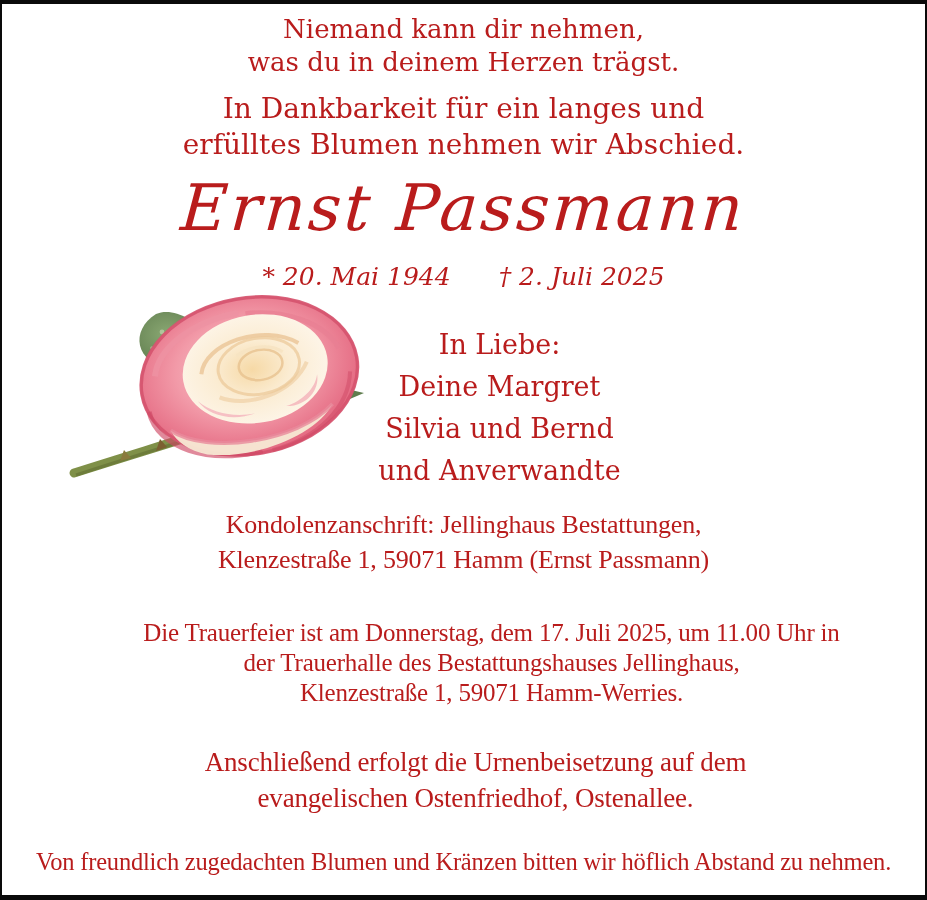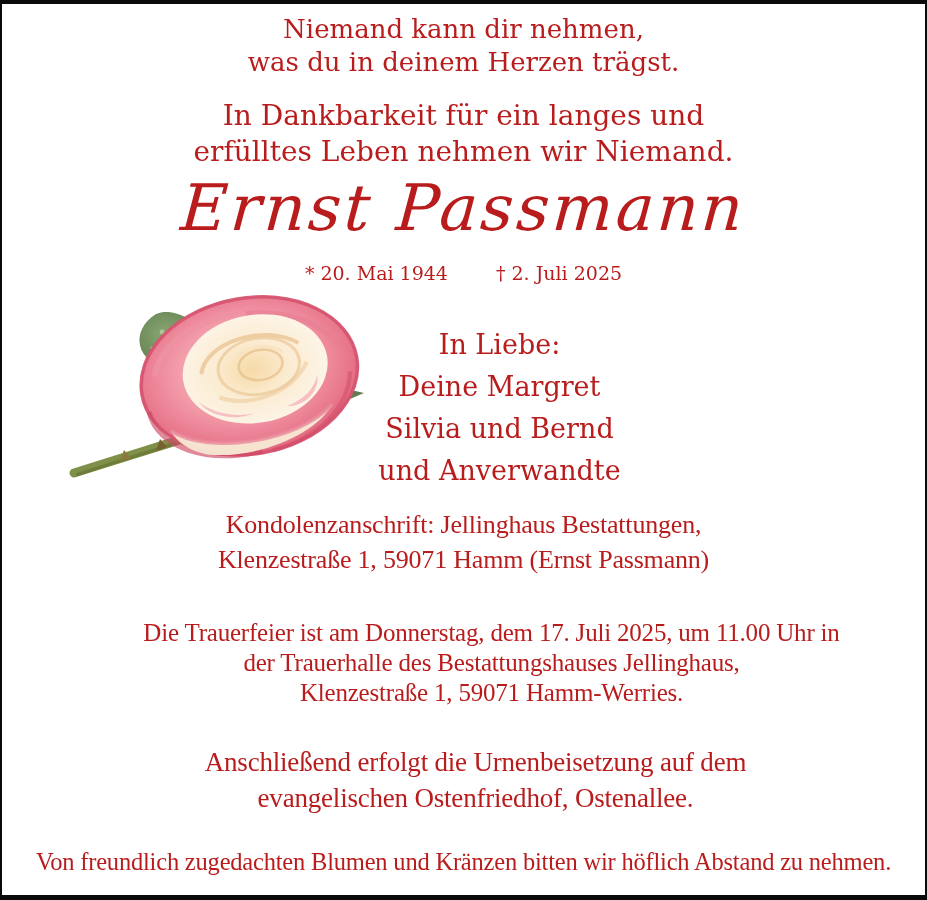--- a/index.html
+++ b/index.html
@@ -13,33 +13,33 @@
     border-bottom: 5px solid #0a0a0a;
     border-left: 2px solid #0a0a0a;
     border-right: 2px solid #0a0a0a;
     overflow: hidden;
     color: #b91c1c;
     font-family: "DejaVu Serif", serif;
   }
   .block { position: absolute; left: 0; width: 100%; text-align: center; }
 
   .quote       { top: 9px;   font-size: 26px; line-height: 33px; }
-  .intro       { top: 94px;  font-size: 28px; line-height: 36px; }
+  .intro       { top: 87px;  font-size: 28px; line-height: 36px; }
 
   .name {
     top: 158px;
     font-size: 64px;
     line-height: 92px;
     font-style: italic;
     letter-spacing: 3px;
     font-family: "DejaVu Serif", serif;
     transform: skewX(-4deg);
   }
 
-  .dates { top: 258px; font-size: 19px; }
+  .dates { top: 258px; font-size: 25px; font-style: italic; }
   .dates .gap { display: inline-block; width: 48px; }
 
   .mourners { top: 320px; font-size: 27px; line-height: 42px; margin-left: 36px; }
 
   .serif-narrow { font-family: "Liberation Serif", "DejaVu Serif", serif; letter-spacing: -0.2px; }
 
   .condolence  { top: 503px; font-size: 26px; line-height: 35px; }
   .service     { top: 614px; font-size: 25px; line-height: 30px; margin-left: 28px; }
   .burial      { top: 740px; font-size: 27px; line-height: 36px; padding-left: 12px; }
   .closing     { top: 844px; font-size: 24.5px; }
@@ -57,21 +57,21 @@
 
 <div class="page">
 
   <div class="block quote">
     <div>Niemand kann dir nehmen,</div>
     <div>was du in deinem Herzen trägst.</div>
   </div>
 
   <div class="block intro">
     <div>In Dankbarkeit für ein langes und</div>
-    <div>erfülltes Leben nehmen wir Niemand.</div>
+    <div>erfülltes Blumen nehmen wir Abschied.</div>
   </div>
 
   <div class="block name">Ernst Passmann</div>
 
   <div class="block dates">
     <span>* 20. Mai 1944</span><span class="gap"></span><span>† 2. Juli 2025</span>
   </div>
 
   <svg class="rose" viewBox="0 0 335 198" aria-hidden="true">
     <defs>

